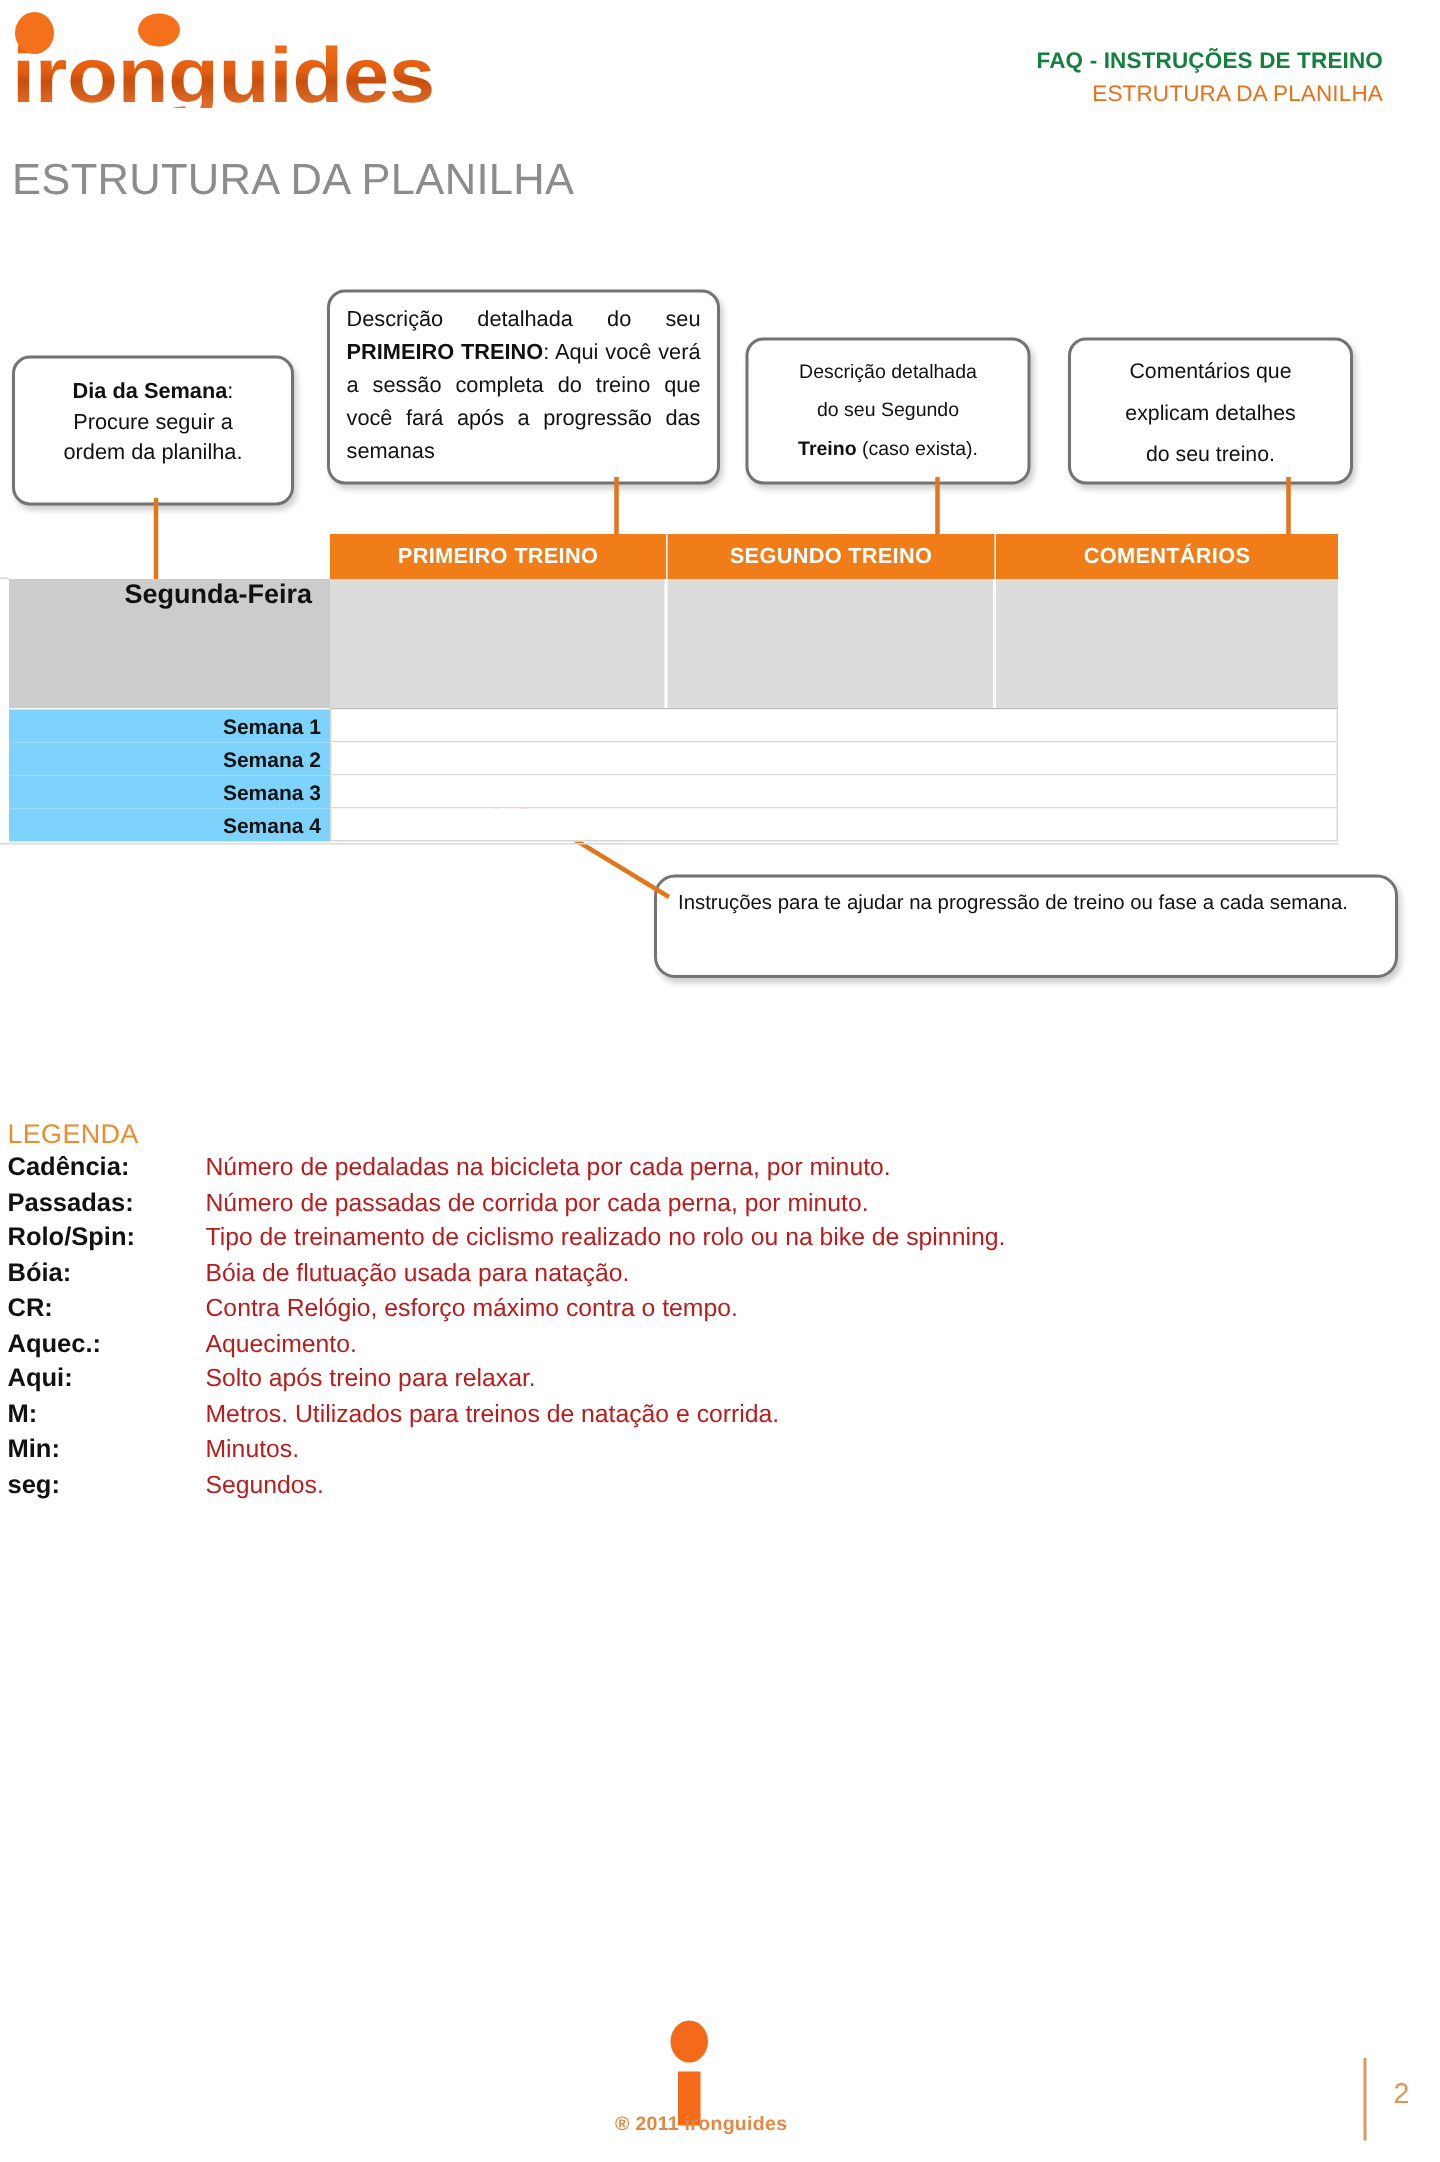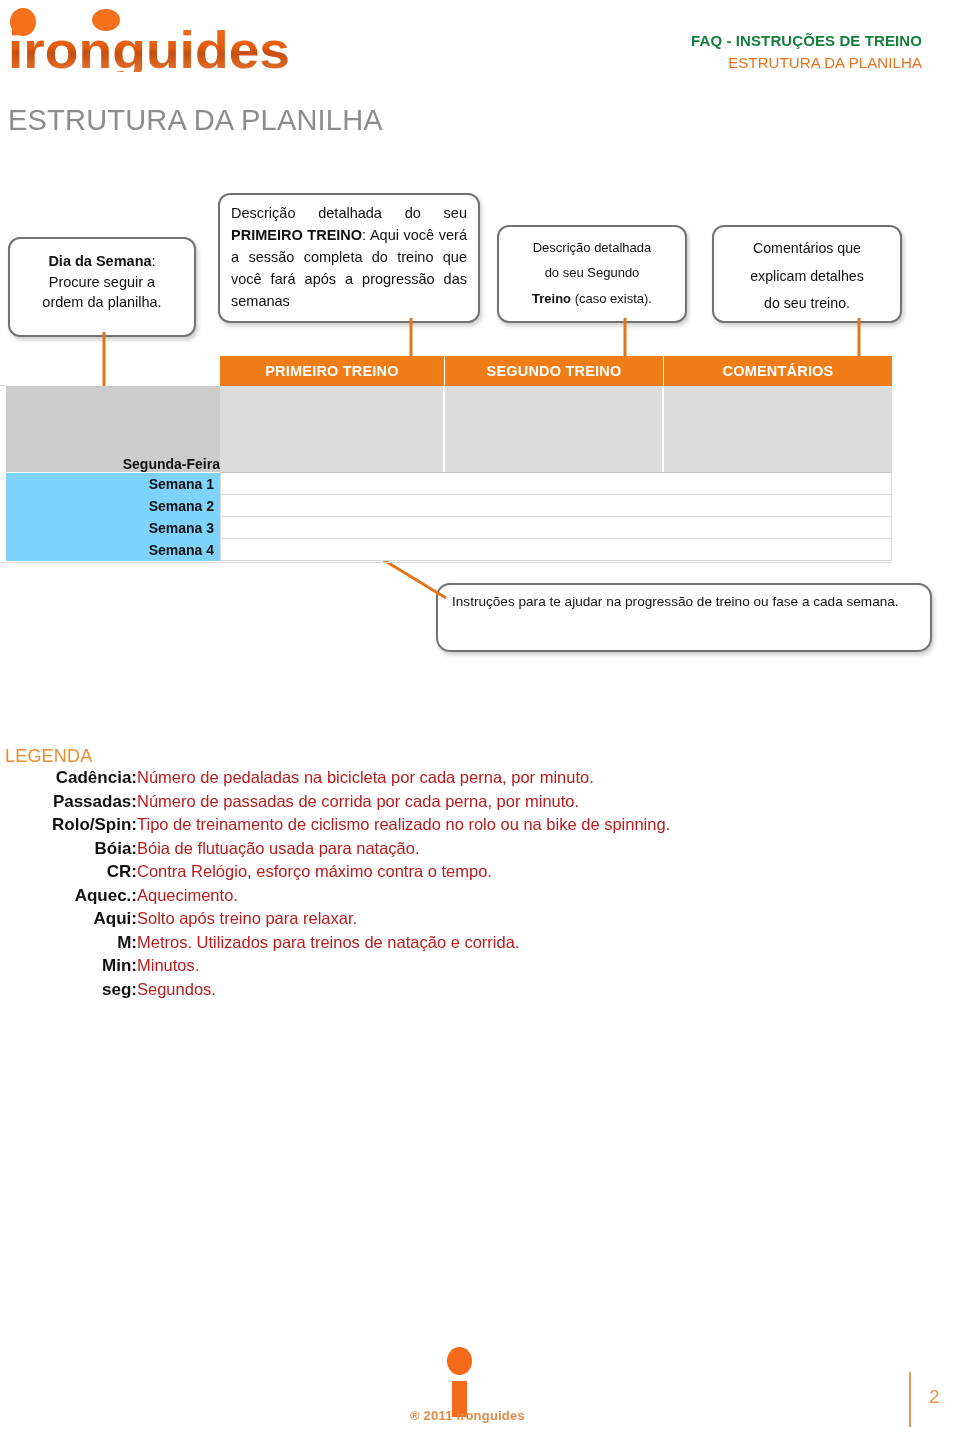--- a/index.html
+++ b/index.html
@@ -67,23 +67,23 @@
     position:absolute; top:0; height:30px;
     background:#F07D18;
     color:#ffffff; font-size:14.5px; font-weight:bold;
     display:flex; align-items:center; justify-content:center;
     letter-spacing:.2px;
   }
 
   #daycell {
     position:absolute; left:6px; top:30px; width:214px; height:86px;
     background:#CCCCCC;
-    display:flex; align-items:flex-end; justify-content:flex-end;
-    padding-right:0;
-    font-size:14px; font-weight:bold; color:#111;
+    display:flex; align-items:flex-start; justify-content:flex-end;
+    padding-right:12px;
+    font-size:18px; font-weight:bold; color:#111;
   }
   .blankcell {
     position:absolute; top:30px; height:86px;
     background:#DCDCDC;
     border-right:1px solid #ffffff;
   }
 
   .weekrow {
     position:absolute; left:0; height:22px;
   }
@@ -111,21 +111,21 @@
   }
 
   
   #legenda-title {
     position:absolute; left:5px; top:746px;
     color:#ED8B2E; font-size:18px; font-weight:normal; letter-spacing:.2px;
   }
   #legenda-list {
     position:absolute; left:5px; top:768px; width:880px;
   }
-  .leg-row { display:flex; align-items:baseline; height:23.5px;text-align:right; }
+  .leg-row { display:flex; align-items:baseline; height:23.5px; }
   .leg-term {
     width:132px; flex:0 0 132px;
     font-size:17px; font-weight:bold; color:#111;
   }
   .leg-def { font-size:16.5px; color:#b91c1c; }
   #footer-dot  { position:absolute; left:447px; top:1347px; width:25px; height:28px;
                  background:#F4691A; border-radius:50%; }
   #footer-bar  { position:absolute; left:452px; top:1381px; width:15px; height:36px;
                  background:#F4691A; }
   #footer-text { position:absolute; left:410px; top:1408px;

